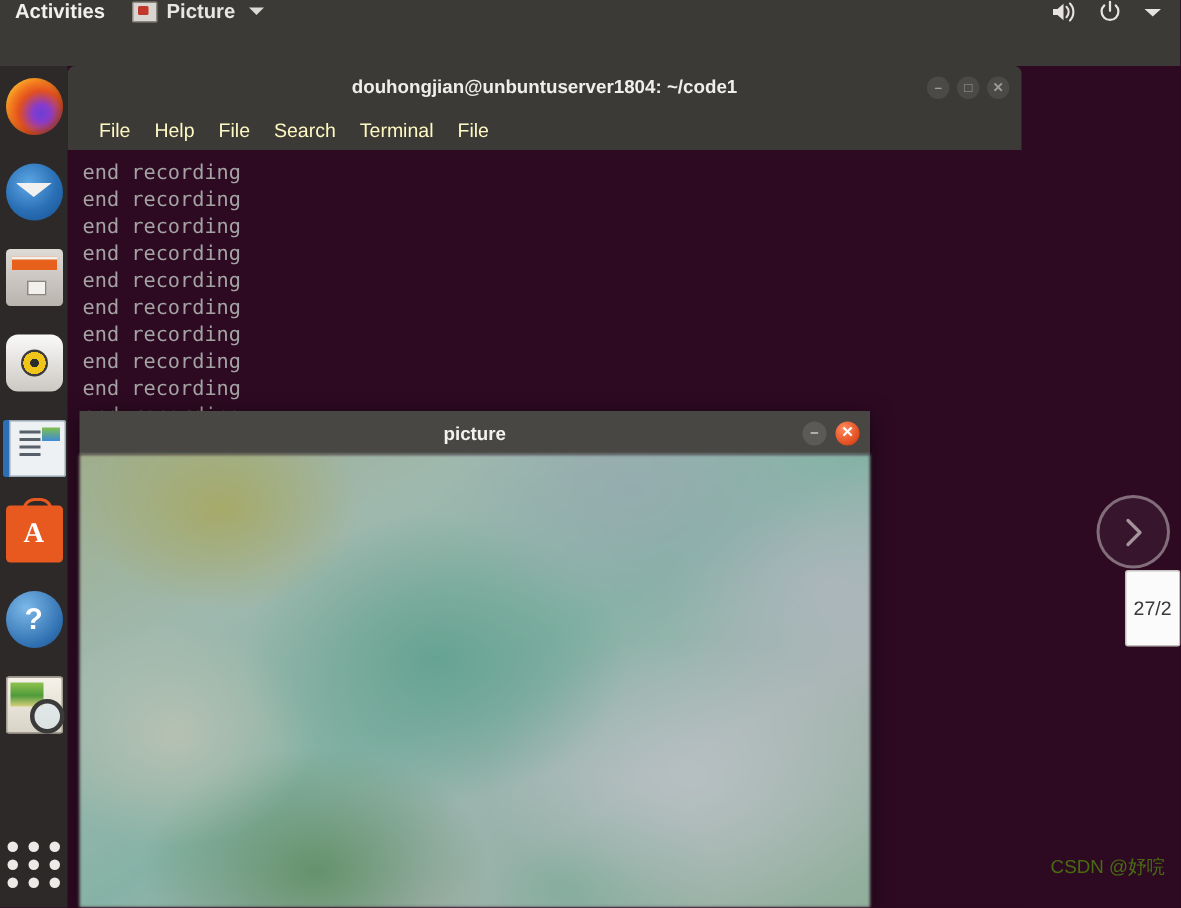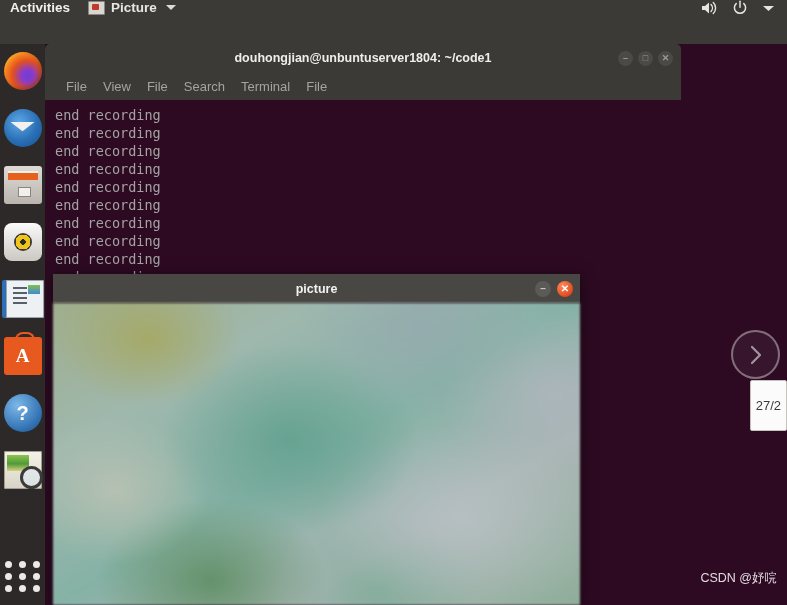--- a/index.html
+++ b/index.html
@@ -100,21 +100,21 @@
     height:28px;background:#3b3a36;color:#f0eeeb;font-size:12.5px;font-weight:bold;
     display:flex;align-items:center;justify-content:center;position:relative;
     border-top-left-radius:5px;border-top-right-radius:5px;
   }
   .win-btns{position:absolute;right:8px;top:0;height:28px;display:flex;align-items:center;gap:5px;}
   .wb{width:15px;height:15px;border-radius:50%;background:#4b4a46;color:#9e9c98;
       font-size:9px;display:flex;align-items:center;justify-content:center;cursor:pointer;
       line-height:1;}
   .term-menu{
     height:28px;background:#3b3a36;display:flex;align-items:center;gap:16px;
-    padding-left:21px;color:#a3a3a3;font-size:13px;
+    padding-left:21px;color:#fef9c3;font-size:13px;
   }
   .term-menu span{cursor:pointer;}
   .term-body{
     flex:1;background:#2d0a22;color:#a3a3a3;
     font-family:"DejaVu Sans Mono","Liberation Mono",monospace;
     font-size:13.5px;line-height:18px;padding:6px 0 0 10px;overflow:hidden;
     white-space:pre;
   }
 
   
@@ -155,21 +155,21 @@
     z-index:45;cursor:pointer;display:flex;align-items:center;justify-content:center;
   }
   #next-btn svg{display:block;}
   #counter{
     position:absolute;right:0;top:380px;z-index:46;
     background:#fbfbfb;border:1px solid #c4c2bf;color:#3a3a3a;
     font-size:13px;padding:17px 5px;border-radius:2px;
   }
   #watermark{
     position:absolute;right:10px;bottom:18px;z-index:60;
-    color:#ffffff;font-size:12.5px;opacity:.85;
+    color:#4d7c0f;font-size:12.5px;opacity:.85;
   }
 </style>
 </head>
 <body>
 
 <div id="desktop">
 
   <div id="topbar">
     <div id="activities">Activities</div>
 
@@ -206,21 +206,21 @@
     <div class="term-title">
       <span>douhongjian@unbuntuserver1804: ~/code1</span>
       <div class="win-btns">
         <span class="wb">–</span>
         <span class="wb">□</span>
         <span class="wb">✕</span>
       </div>
     </div>
     <div class="term-menu">
       <span>File</span>
-      <span>View</span>
+      <span>Help</span>
       <span>File</span>
       <span>Search</span>
       <span>Terminal</span>
       <span>File</span>
     </div>
     <div class="term-body">end recording
 end recording
 end recording
 end recording
 end recording

